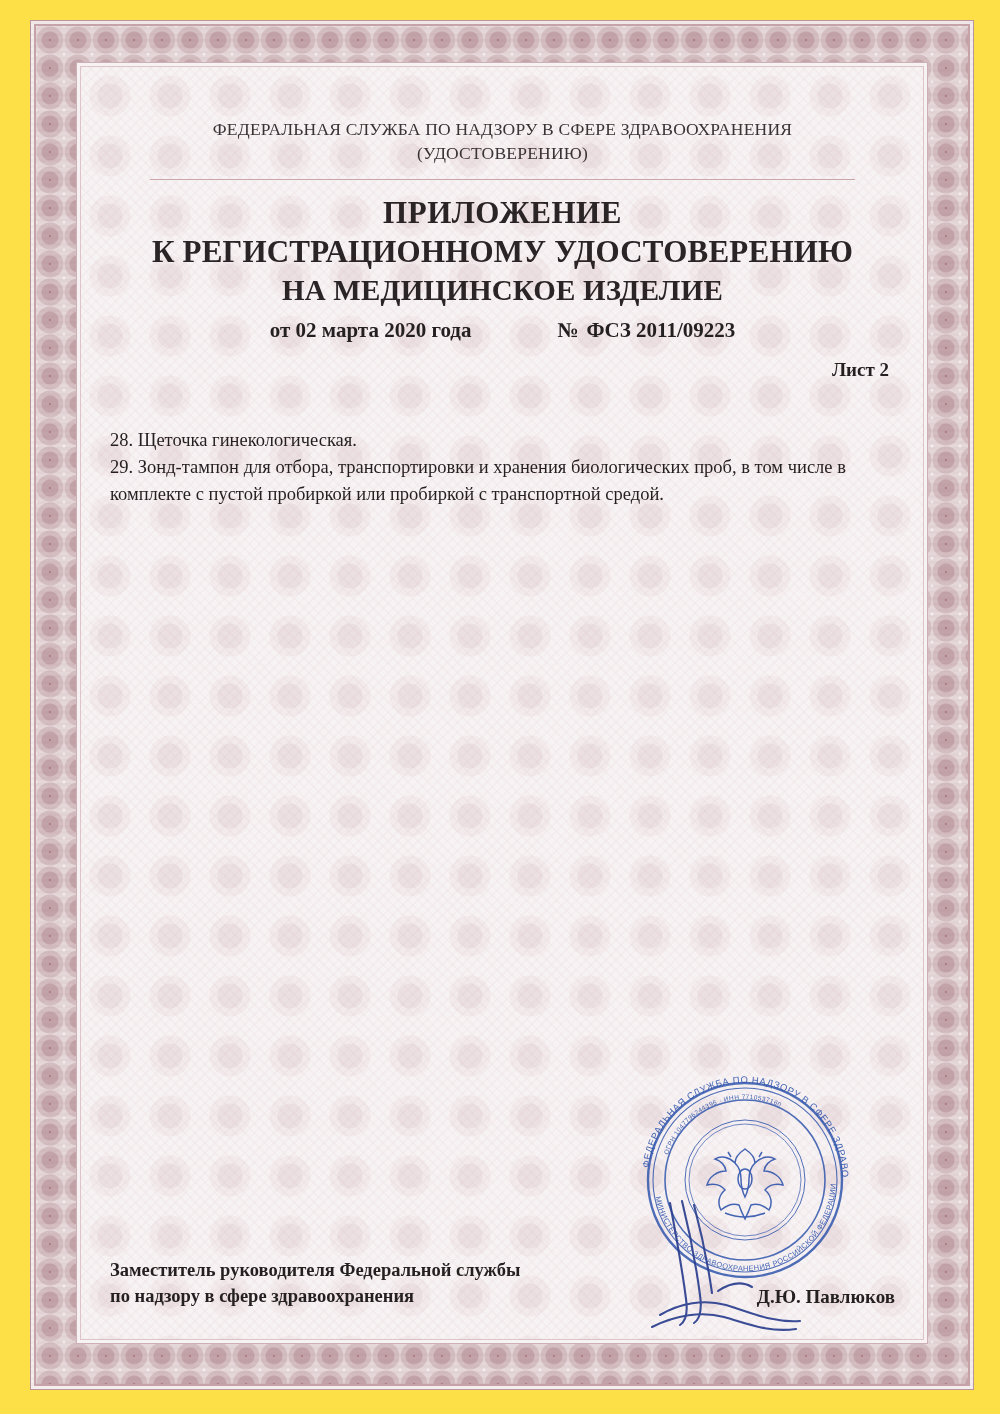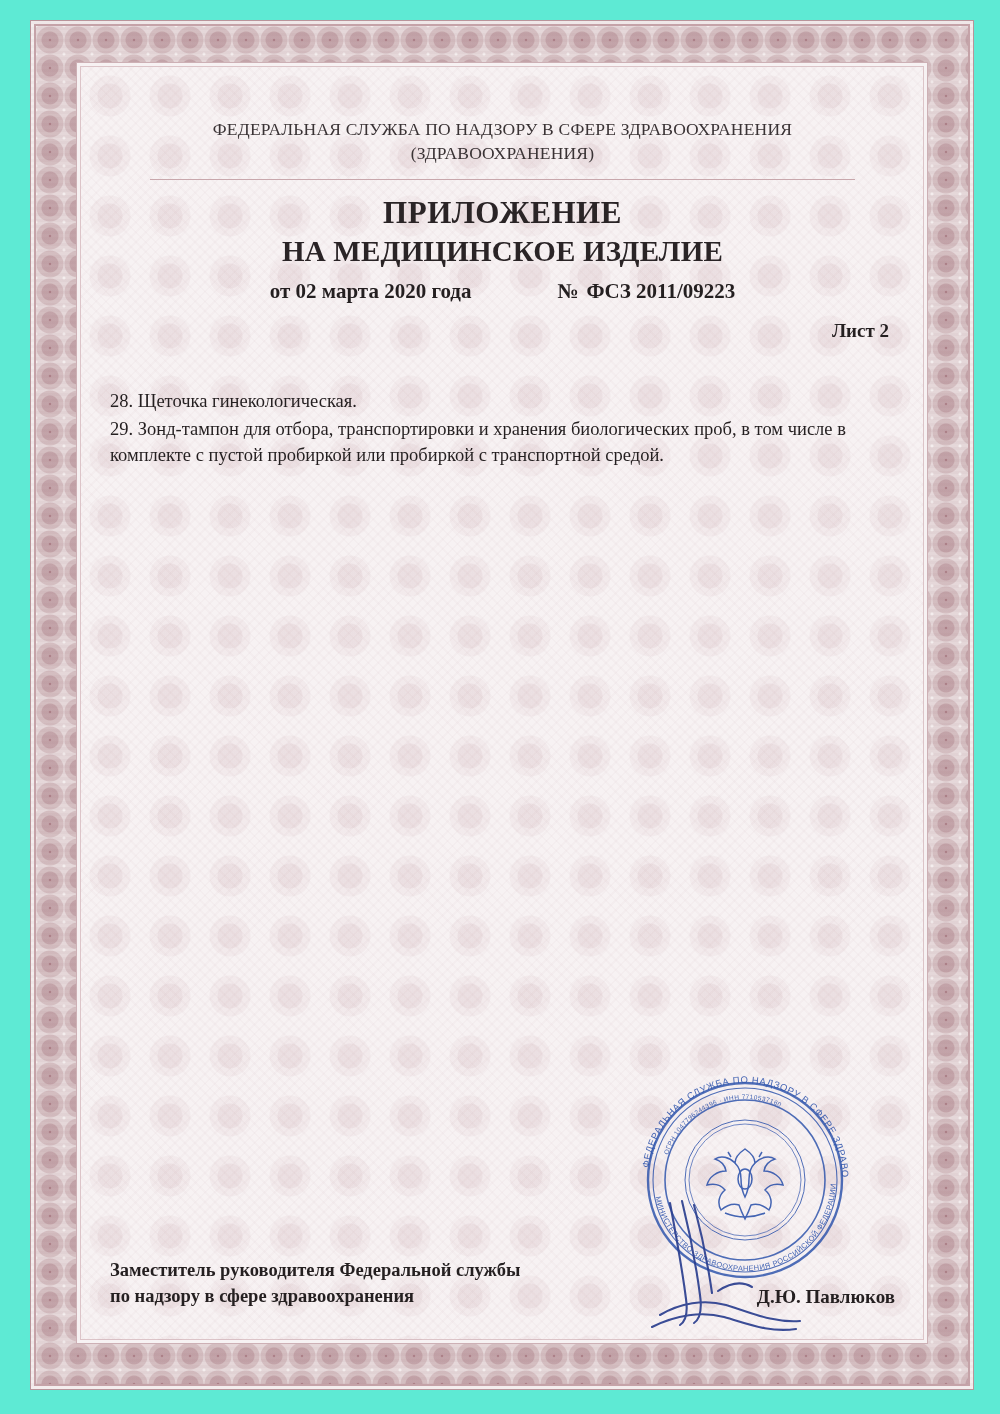--- a/index.html
+++ b/index.html
@@ -13,21 +13,21 @@
     font-family: "Liberation Serif", "DejaVu Serif", serif;
     color: #241f20;
     overflow: hidden;
     position: relative;
   }
 
   
   .page {
     position: absolute;
     inset: 0;
-    background: #5eead4;
+    background: #fde047;
   }
 
   
   .outer-edge {
     position: absolute;
     left: 30px; top: 20px; right: 26px; bottom: 24px;
     border: 1px solid #b9949a;
     background:
        repeating-linear-gradient(0deg, rgba(255,255,255,0) 0 3px, rgba(140,90,100,0.045) 3px 6px),
        #f4eeee;
@@ -197,27 +197,28 @@
 
   <div class="outer-edge"></div>
   <div class="border-band"></div>
   <div class="inner-field"></div>
   <div class="watermark"></div>
 
   <div class="content">
 
     <div class="agency">
       <span>ФЕДЕРАЛЬНАЯ СЛУЖБА ПО НАДЗОРУ В СФЕРЕ ЗДРАВООХРАНЕНИЯ</span>
-      <span class="line2">(ЗДРАВООХРАНЕНИЯ)</span>
+      <span class="line2">(УДОСТОВЕРЕНИЮ)</span>
     </div>
 
     <div class="rule"></div>
 
     <div class="title">
       <span class="t1">ПРИЛОЖЕНИЕ</span>
+      <span class="t2">К РЕГИСТРАЦИОННОМУ УДОСТОВЕРЕНИЮ</span>
       <span class="t3">НА МЕДИЦИНСКОЕ ИЗДЕЛИЕ</span>
     </div>
 
     <div class="meta-row">
       <div class="meta-date">от  02 марта 2020 года</div>
       <div class="meta-number">
         <span class="nosign">№</span><span>ФСЗ 2011/09223</span>
       </div>
     </div>
 

